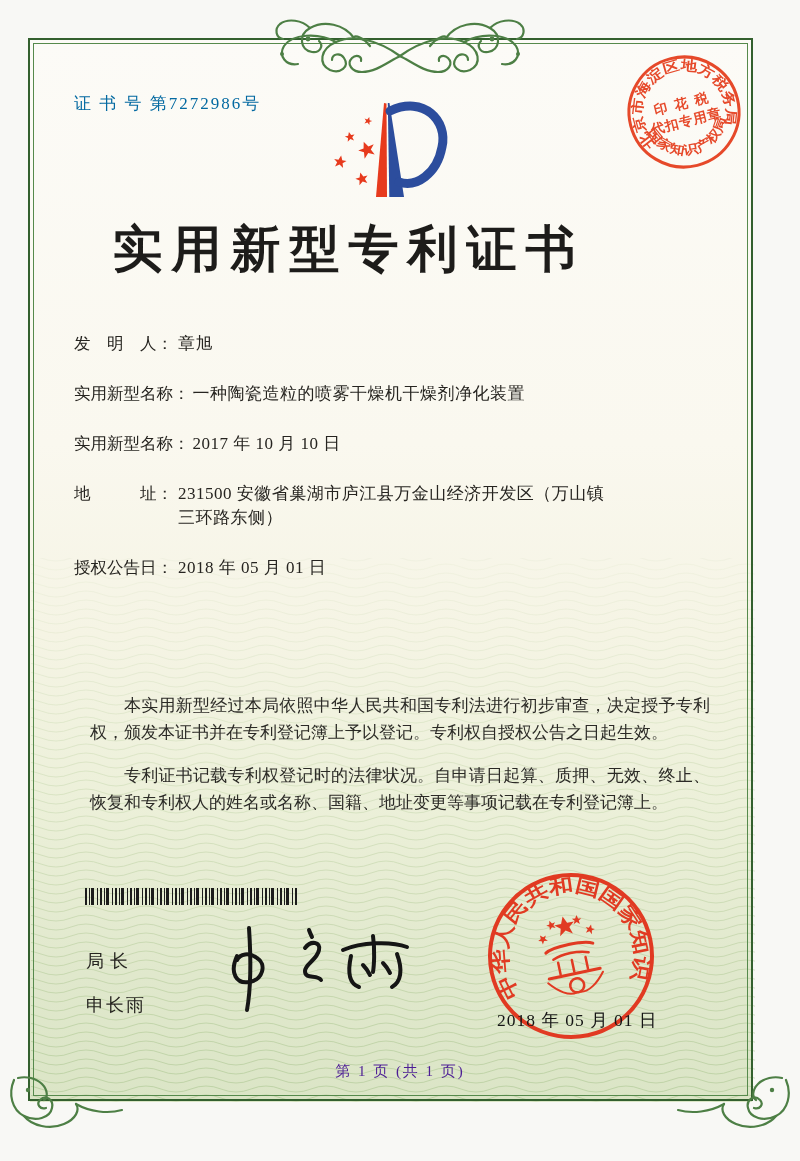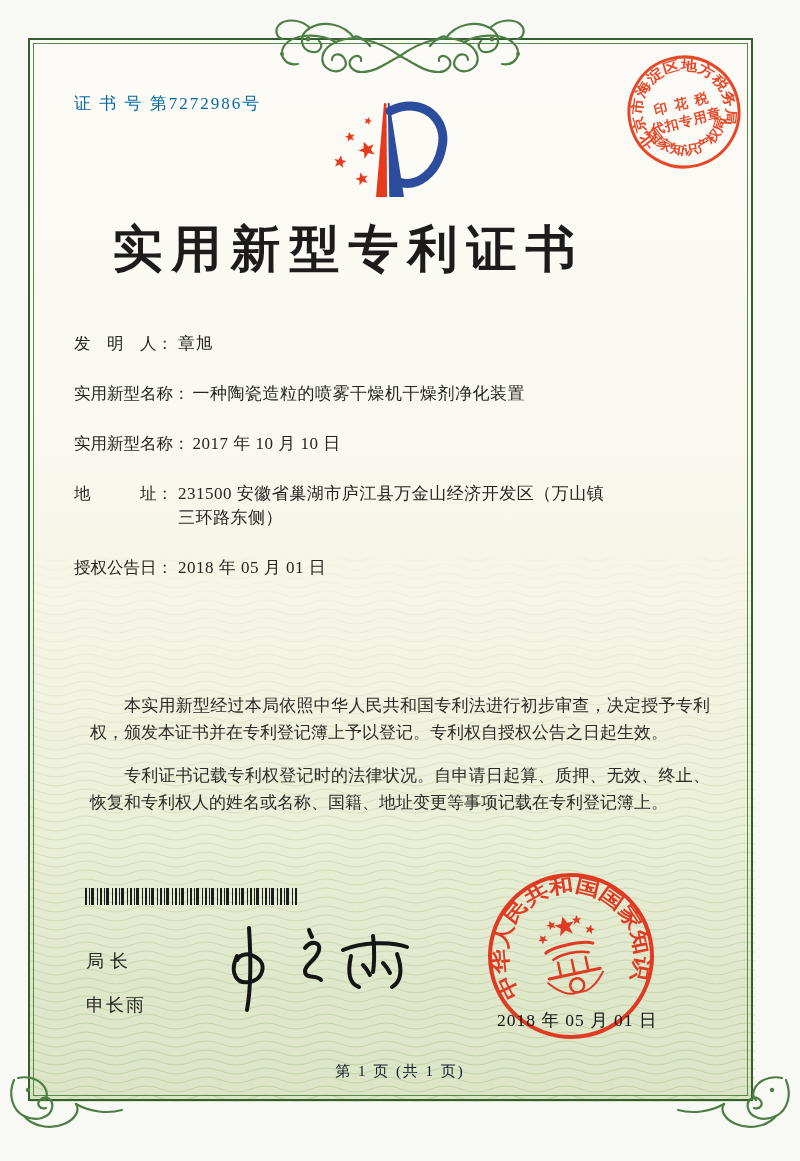--- a/index.html
+++ b/index.html
@@ -54,21 +54,21 @@
   }
   .signer{left:86px;top:942px;font-size:18px;line-height:22px;margin-top:8px;}
   .signer .t{letter-spacing:6px;}
   .signer .n{margin-top:22px;letter-spacing:2px;}
   .seal-date{
     left:497px;top:1008px;width:160px;font-size:17.5px;letter-spacing:1px;
     color:#141414;white-space:nowrap;
   }
   .footer{
     left:0;top:1062px;width:800px;text-align:center;
-    font-size:15px;letter-spacing:2px;color:#0f172a;
+    font-size:15px;letter-spacing:2px;color:#4c1d95;
   }
   svg text{font-family:"Liberation Serif","DejaVu Serif",serif;}
 </style>
 </head>
 <body>
 
 <div class="abs paper-bg"></div>
 <svg id="waves" class="abs" viewBox="0 0 724 545" preserveAspectRatio="none">
     <path d="M-20 0 q15 -6 30 0 q15 6 30 0 q15 -6 30 0 q15 6 30 0 q15 -6 30 0 q15 6 30 0 q15 -6 30 0 q15 6 30 0 q15 -6 30 0 q15 6 30 0 q15 -6 30 0 q15 6 30 0 q15 -6 30 0 q15 6 30 0 q15 -6 30 0 q15 6 30 0 q15 -6 30 0 q15 6 30 0 q15 -6 30 0 q15 6 30 0 q15 -6 30 0 q15 6 30 0 q15 -6 30 0 q15 6 30 0 q15 -6 30 0 q15 6 30 0 q15 -6 30 0 q15 6 30 0" fill="none" stroke="#a9c48d" stroke-width="1" opacity="0.080"></path>
     <path d="M-20 9 q15 -6 30 0 q15 6 30 0 q15 -6 30 0 q15 6 30 0 q15 -6 30 0 q15 6 30 0 q15 -6 30 0 q15 6 30 0 q15 -6 30 0 q15 6 30 0 q15 -6 30 0 q15 6 30 0 q15 -6 30 0 q15 6 30 0 q15 -6 30 0 q15 6 30 0 q15 -6 30 0 q15 6 30 0 q15 -6 30 0 q15 6 30 0 q15 -6 30 0 q15 6 30 0 q15 -6 30 0 q15 6 30 0 q15 -6 30 0 q15 6 30 0 q15 -6 30 0 q15 6 30 0" fill="none" stroke="#a9c48d" stroke-width="1" opacity="0.088"></path>

